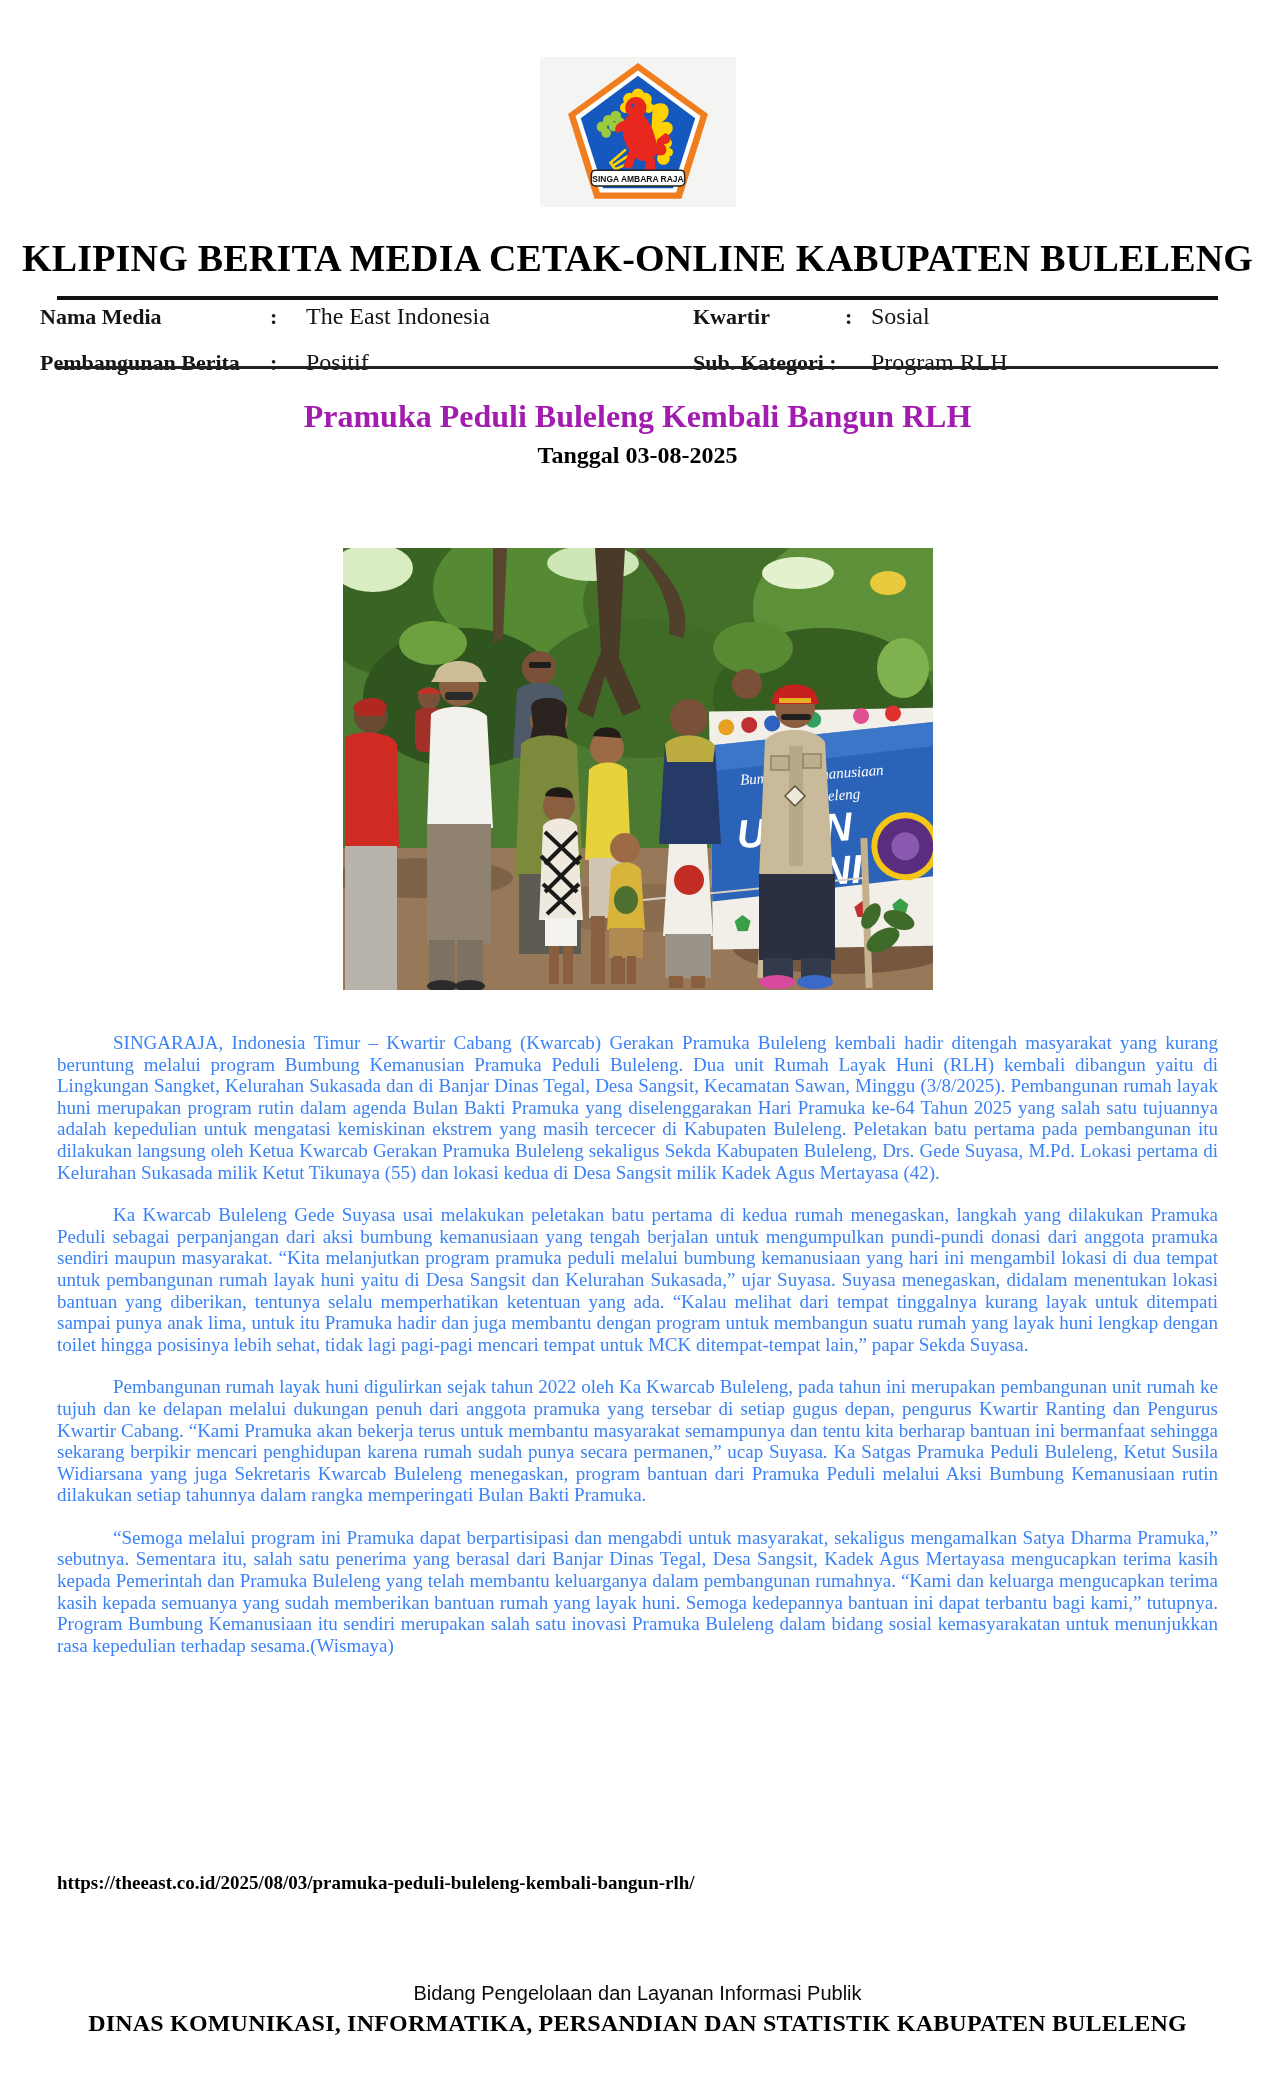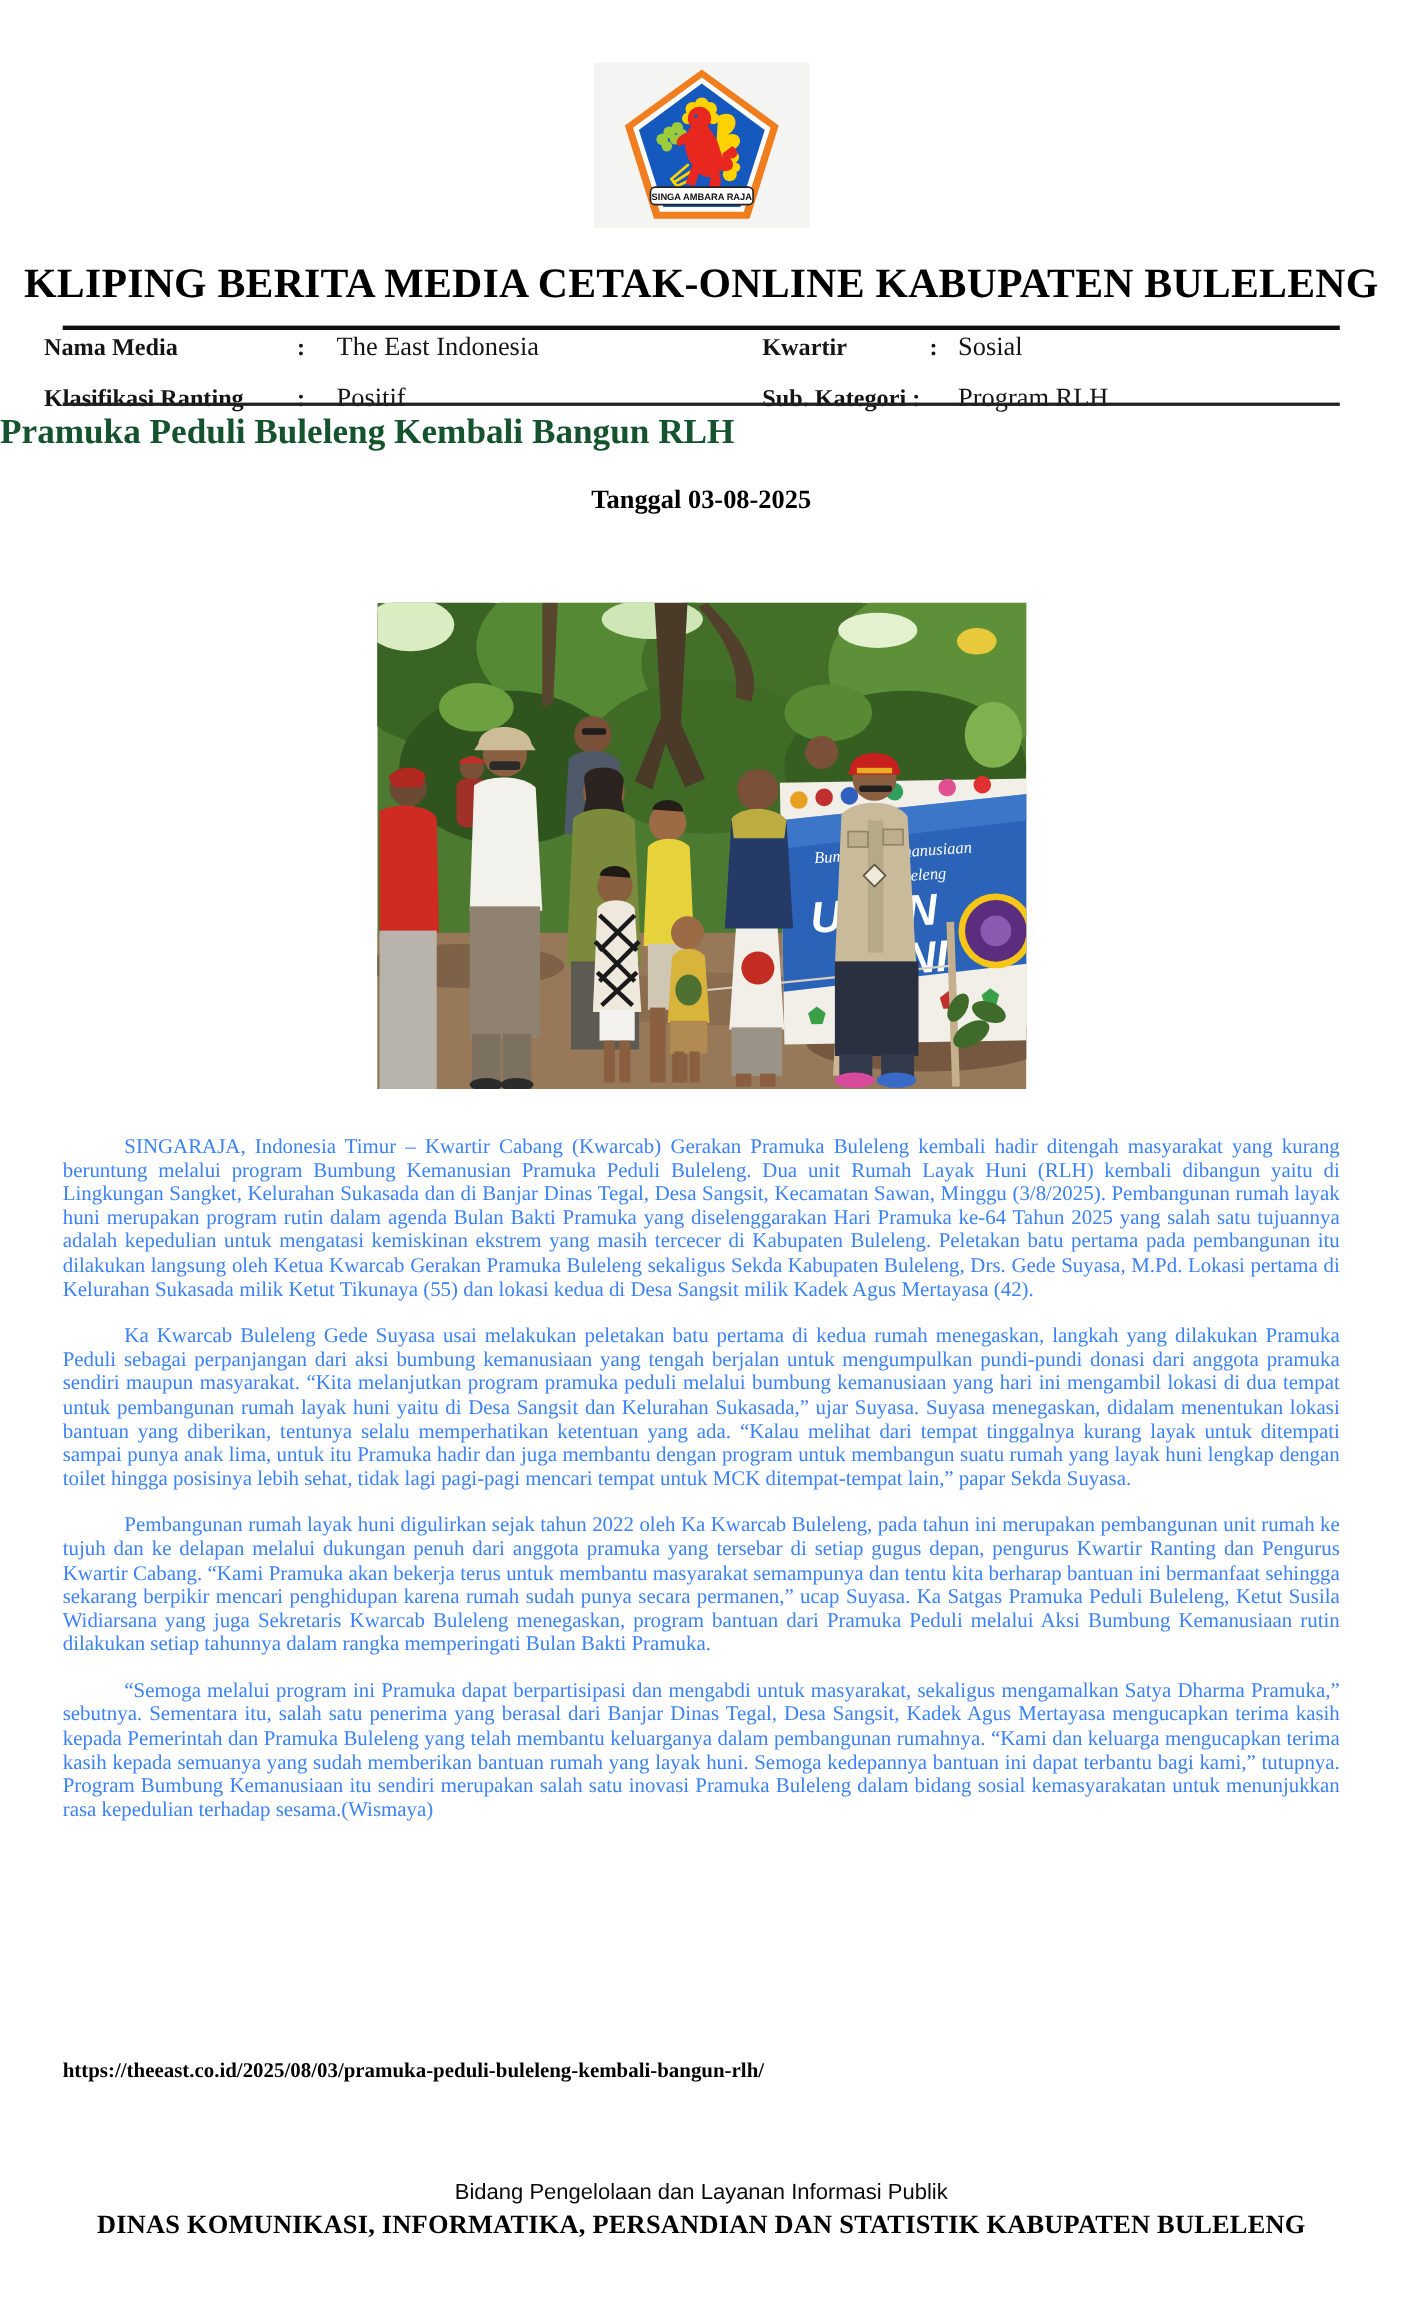--- a/index.html
+++ b/index.html
@@ -26,22 +26,22 @@
   .meta { position:absolute; top:303px; left:40px; width:1161px; }
   .meta-row { display:flex; align-items:baseline; height:31px; }
   .meta-label { font-weight:bold; font-size:22px; flex:0 0 auto; white-space:nowrap; }
   .ml-1 { width:230px; } .ml-2 { width:152px; }
   .meta-colon { font-weight:bold; font-size:22px; flex:0 0 36px; }
   .mc-2 { flex:0 0 26px; font-size:22px; }
   .meta-value { font-size:24px; font-weight:normal; white-space:nowrap; }
   .mv-1 { flex:0 0 387px; }
   
   .article-title {
-    position:absolute; top:374px; left:0; width:100%; 
-    font-weight:bold; font-size:32px; color:#14532d;
+    position:absolute; top:398px; left:0; width:100%; text-align:center;
+    font-weight:bold; font-size:32px; color:#a21caf;
   }
   .article-date {
     position:absolute; top:442px; left:0; width:100%; text-align:center;
     font-weight:bold; font-size:24px; color:#000;
   }
   
   .photo-wrap { position:absolute; top:548px; left:343px; width:590px; height:442px; }
   .photo-wrap svg { display:block; width:590px; height:442px; }
   
   .body-text {
@@ -120,21 +120,21 @@
   <div class="meta">
     <div class="meta-row">
       <span class="meta-label ml-1">Nama Media</span>
       <span class="meta-colon">:</span>
       <span class="meta-value mv-1">The East Indonesia</span>
       <span class="meta-label ml-2">Kwartir</span>
       <span class="meta-colon mc-2">:</span>
       <span class="meta-value">Sosial</span>
     </div>
     <div class="meta-row" style="margin-top:15px;">
-      <span class="meta-label ml-1">Klasifikasi Ranting</span>
+      <span class="meta-label ml-1">Pembangunan Berita</span>
       <span class="meta-colon">:</span>
       <span class="meta-value mv-1">Positif</span>
       <span class="meta-label ml-2">Sub. Kategori :</span>
       <span class="meta-colon mc-2"></span>
       <span class="meta-value">Program RLH</span>
     </div>
   </div>
   <div class="rule-med"></div>
 
   <div class="article-title">Pramuka Peduli Buleleng Kembali Bangun RLH</div>

